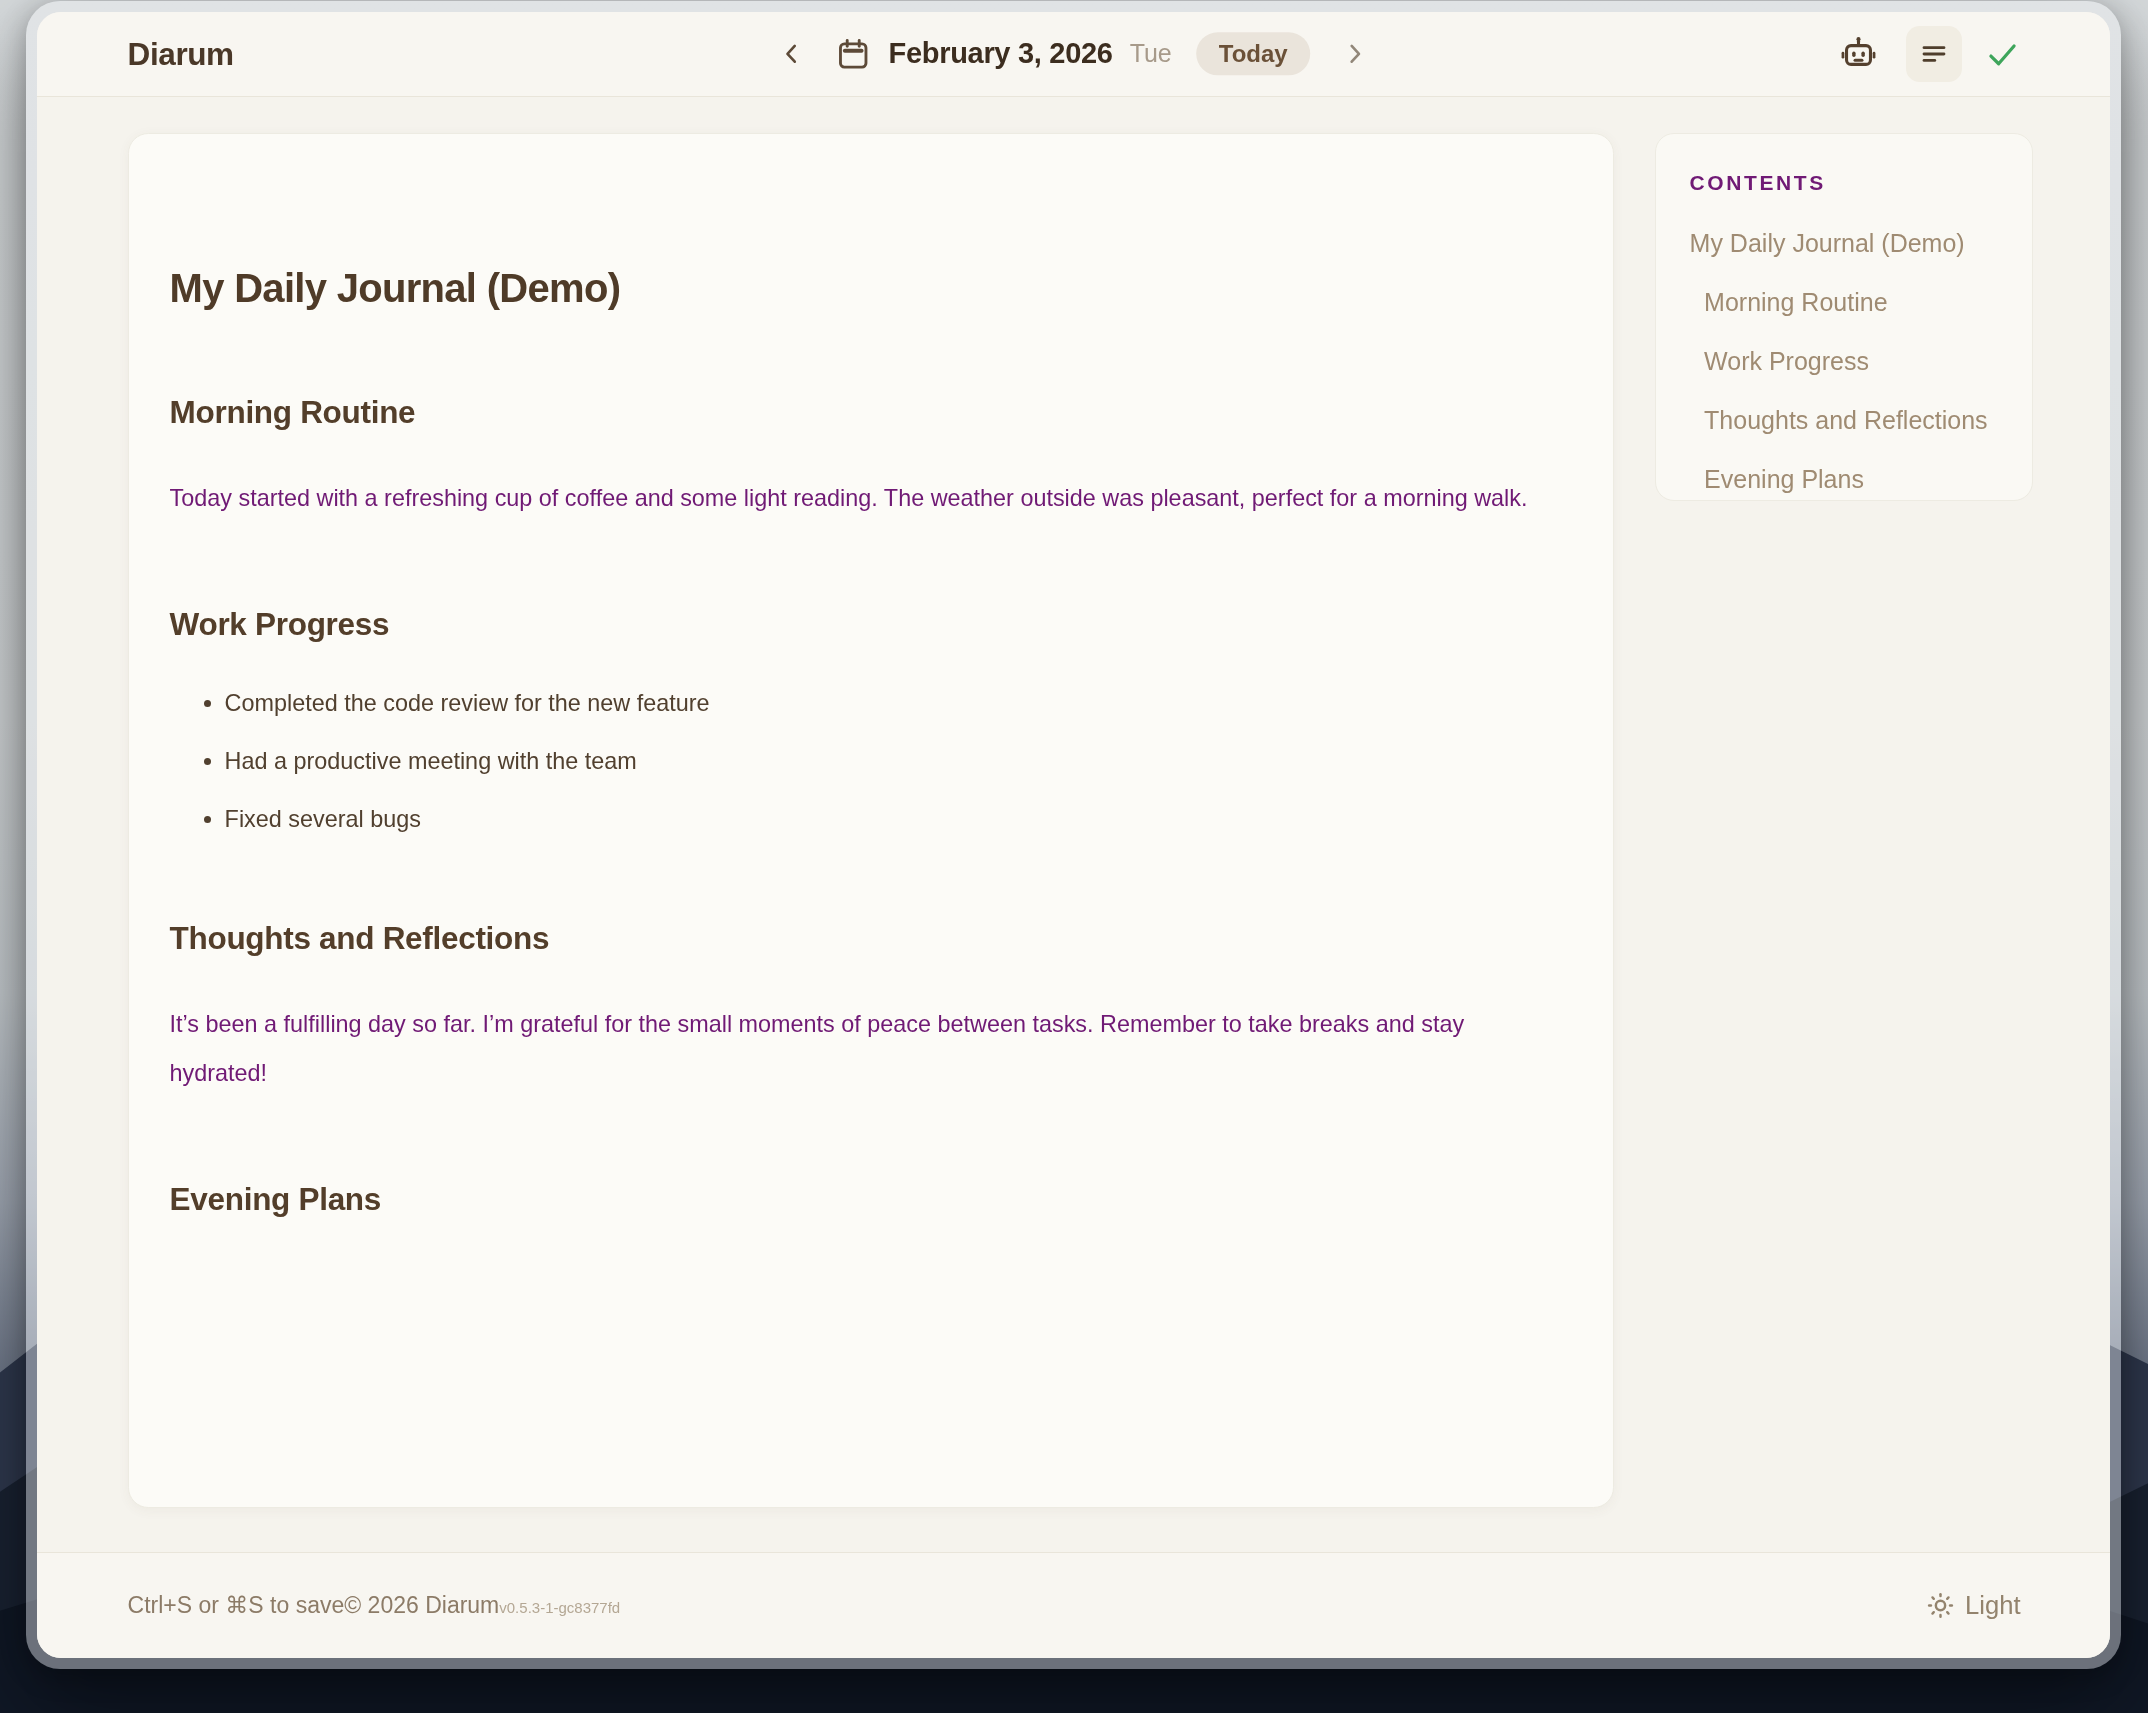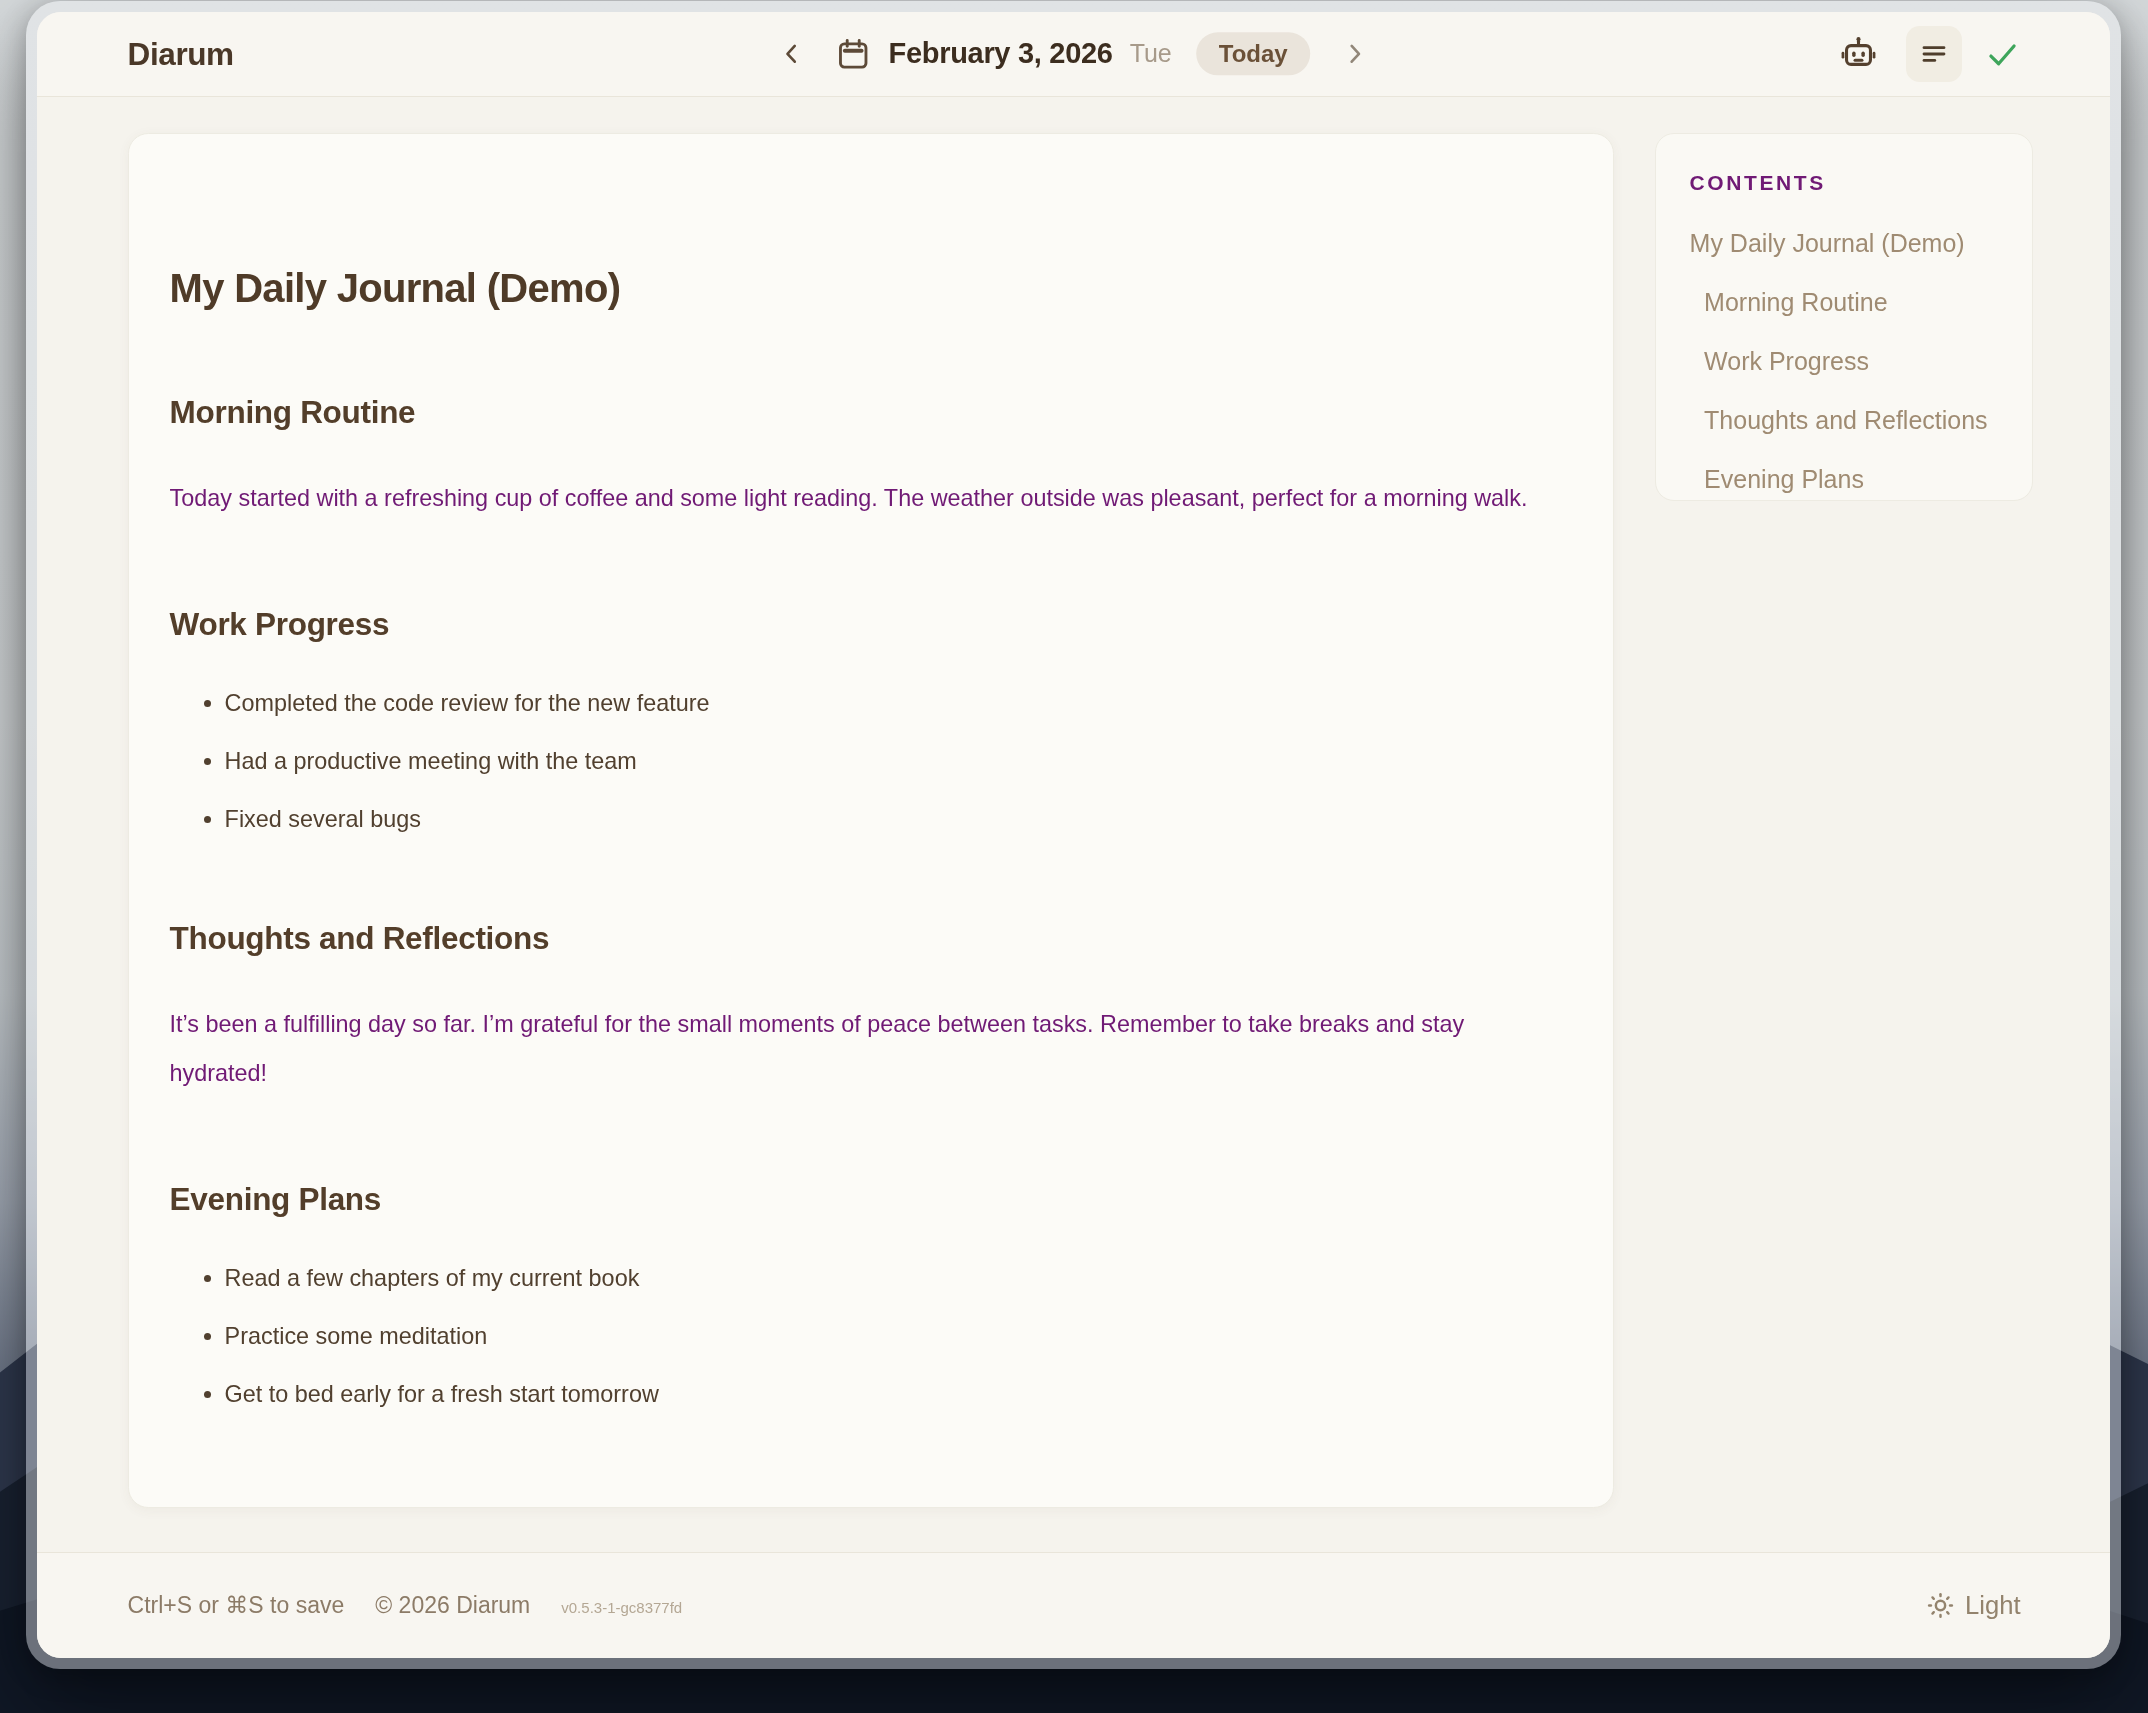--- a/index.html
+++ b/index.html
@@ -75,21 +75,21 @@
   .toc-item { display:block; font-size:25px; color:#9f8b72; margin-bottom:30px; cursor:pointer; text-decoration:none; }
   .toc-item.lvl2 { padding-left:14.5px; }
   .toc-item:last-child { margin-bottom:0; }
 
   
   .footer {
     flex:0 0 106px; background:#f8f6f1; border-top:0.9px solid #e9e5da;
     display:flex; align-items:center; justify-content:space-between;
     padding:0 89px 0 91px;
   }
-  .footer-left { display:flex; align-items:baseline; gap:31px; }
+  .footer-left { display:flex; align-items:baseline; }
   .save-hint, .copyright { font-size:23px; color:#8c7b67; }
   .version { font-size:15px; color:#b4a794; font-family:Liberation Sans, sans-serif; }
   .theme-toggle {
     display:flex; align-items:center; gap:9px; background:none; border:none;
     cursor:pointer; color:#93836d; font-size:25.6px; font-family:"Liberation Sans", sans-serif;
   }
 
   svg { display:block; }
 </style>
 </head>
@@ -193,25 +193,20 @@
         <ul>
           <li>Completed the code review for the new feature</li>
           <li>Had a productive meeting with the team</li>
           <li>Fixed several bugs</li>
         </ul>
 
         <h2>Thoughts and Reflections</h2>
         <p>It’s been a fulfilling day so far. I’m grateful for the small moments of peace between tasks. Remember to take breaks and stay hydrated!</p>
 
         <h2>Evening Plans</h2>
-        <ul>
-          <li>Read a few chapters of my current book</li>
-          <li>Practice some meditation</li>
-          <li>Get to bed early for a fresh start tomorrow</li>
-        </ul>
       </div>
 
       <div class="toc-card">
         <div class="toc-title">CONTENTS</div>
         <a class="toc-item lvl1">My Daily Journal (Demo)</a>
         <a class="toc-item lvl2">Morning Routine</a>
         <a class="toc-item lvl2">Work Progress</a>
         <a class="toc-item lvl2">Thoughts and Reflections</a>
         <a class="toc-item lvl2">Evening Plans</a>
       </div>

